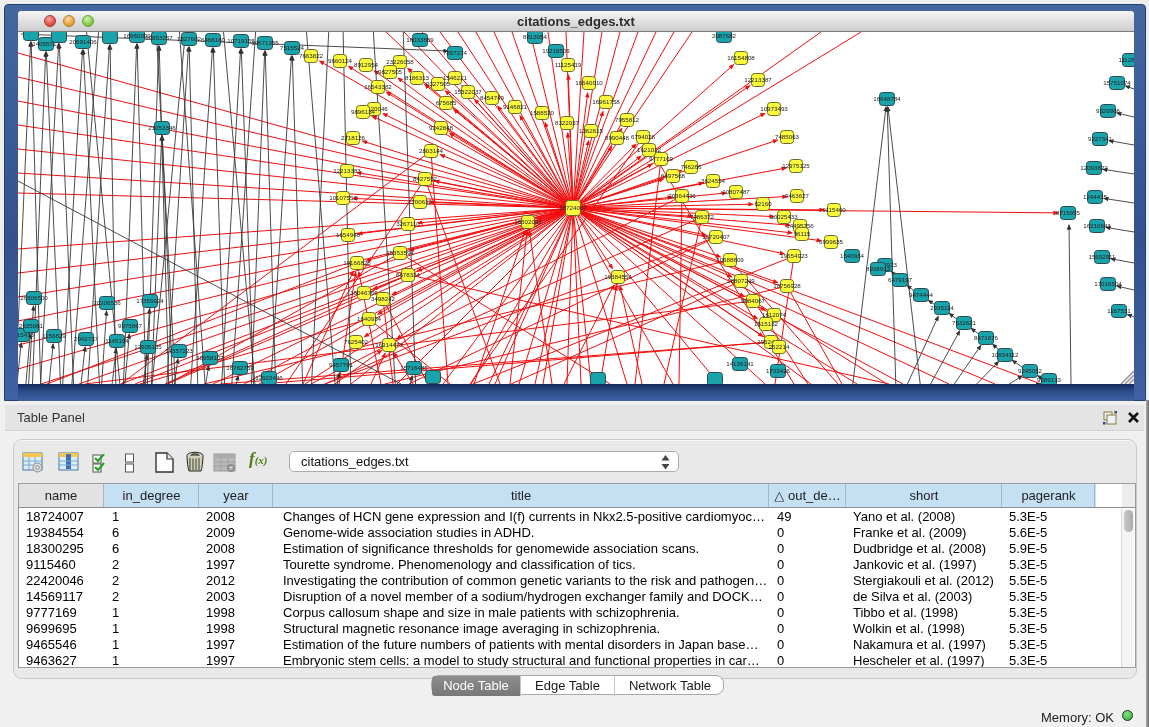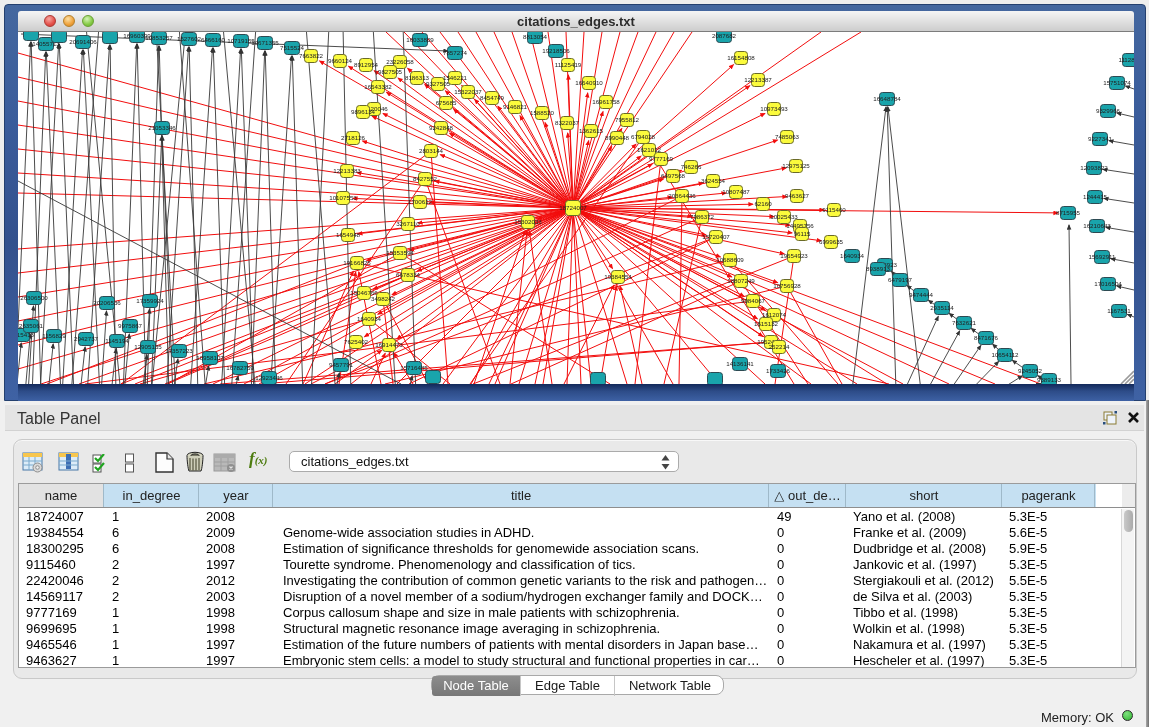--- a/index.html
+++ b/index.html
@@ -15,21 +15,21 @@
 .tl{position:absolute;top:4px;width:12px;height:12px;border-radius:50%}
 #tl1{left:26px;background:radial-gradient(circle at 40% 30%,#f6a8a2,#e4504a 60%,#c33b33);border:1px solid #ad3832}
 #tl2{left:45px;background:radial-gradient(circle at 40% 30%,#fbe0a6,#efa13a 60%,#cd8126);border:1px solid #b4802b}
 #tl3{left:64px;background:radial-gradient(circle at 40% 30%,#d5f3b6,#84ca44 60%,#67a930);border:1px solid #6ba136}
 #canvas{position:absolute;left:13px;top:27px;width:1116px;height:352px;background:#fff;overflow:hidden}
 #shadeB{position:absolute;left:13px;top:379px;width:1116px;height:18px;
  background:linear-gradient(180deg,#13295a 0%,#2d4c88 40%,#3f63a7 100%)}
 
 #tp{position:absolute;left:0px;top:401px;width:1146px;height:326px;background:#f0f0f0}
 #tpbar{position:absolute;left:5px;top:4px;width:1139px;height:26px;background:#e4e4e4;border-bottom:1px solid #d2d2d2}
-#tpbar .t{position:absolute;left:12px;top:5px;font-size:16px;color:#333}
+#tpbar .t{position:absolute;left:12px;top:5px;font-size:13px;color:#333}
 #bigpanel{position:absolute;left:13px;top:38px;width:1124px;height:240px;
  background:#e9e9e9;border:1px solid #c9c9c9;border-radius:9px;
  box-shadow:inset 0 1px 0 #f8f8f8}
 #drop{position:absolute;left:275px;top:11px;width:390px;height:21px;background:#fff;
  border:1px solid #ababab;border-radius:5px;font-size:13px;color:#111;
  line-height:19px;padding-left:11px}
 #tbl{position:absolute;left:4px;top:43px;width:1118px;height:185px;background:#fff;border:1px solid #9b9b9b;overflow:hidden}
 #thead{position:absolute;left:0;top:0;width:1116px;height:24px;background:#c5e0f2;border-bottom:1px solid #8e8e8e}
 #thead .h{position:absolute;top:0;height:23px;border-right:1px solid #9fb9c9;
  text-align:center;font-size:13px;color:#222;line-height:24px}
@@ -695,20 +695,21 @@
         <div class="h" style="left:828px;width:155px">short</div>
         <div class="h" style="left:984px;width:92px">pagerank</div>
         <div class="h" style="left:1077px;width:26px;border-right:none;background:#fff"></div>
         <div class="h" style="left:1103px;width:13px;border-right:none;background:#ececec"></div>
       </div>
       <div id="tbody">
 <div class="tr">
             <div class="c c0">18724007</div>
             <div class="c c1">1</div>
             <div class="c c2">2008</div>
+            <div class="c c3">Changes of HCN gene expression and I(f) currents in Nkx2.5-positive cardiomyoc…</div>
             <div class="c c4">49</div>
             <div class="c c5">Yano et al. (2008)</div>
             <div class="c c6">5.3E-5</div>
           </div>
 <div class="tr">
             <div class="c c0">19384554</div>
             <div class="c c1">6</div>
             <div class="c c2">2009</div>
             <div class="c c3">Genome-wide association studies in ADHD.</div>
             <div class="c c4">0</div>

